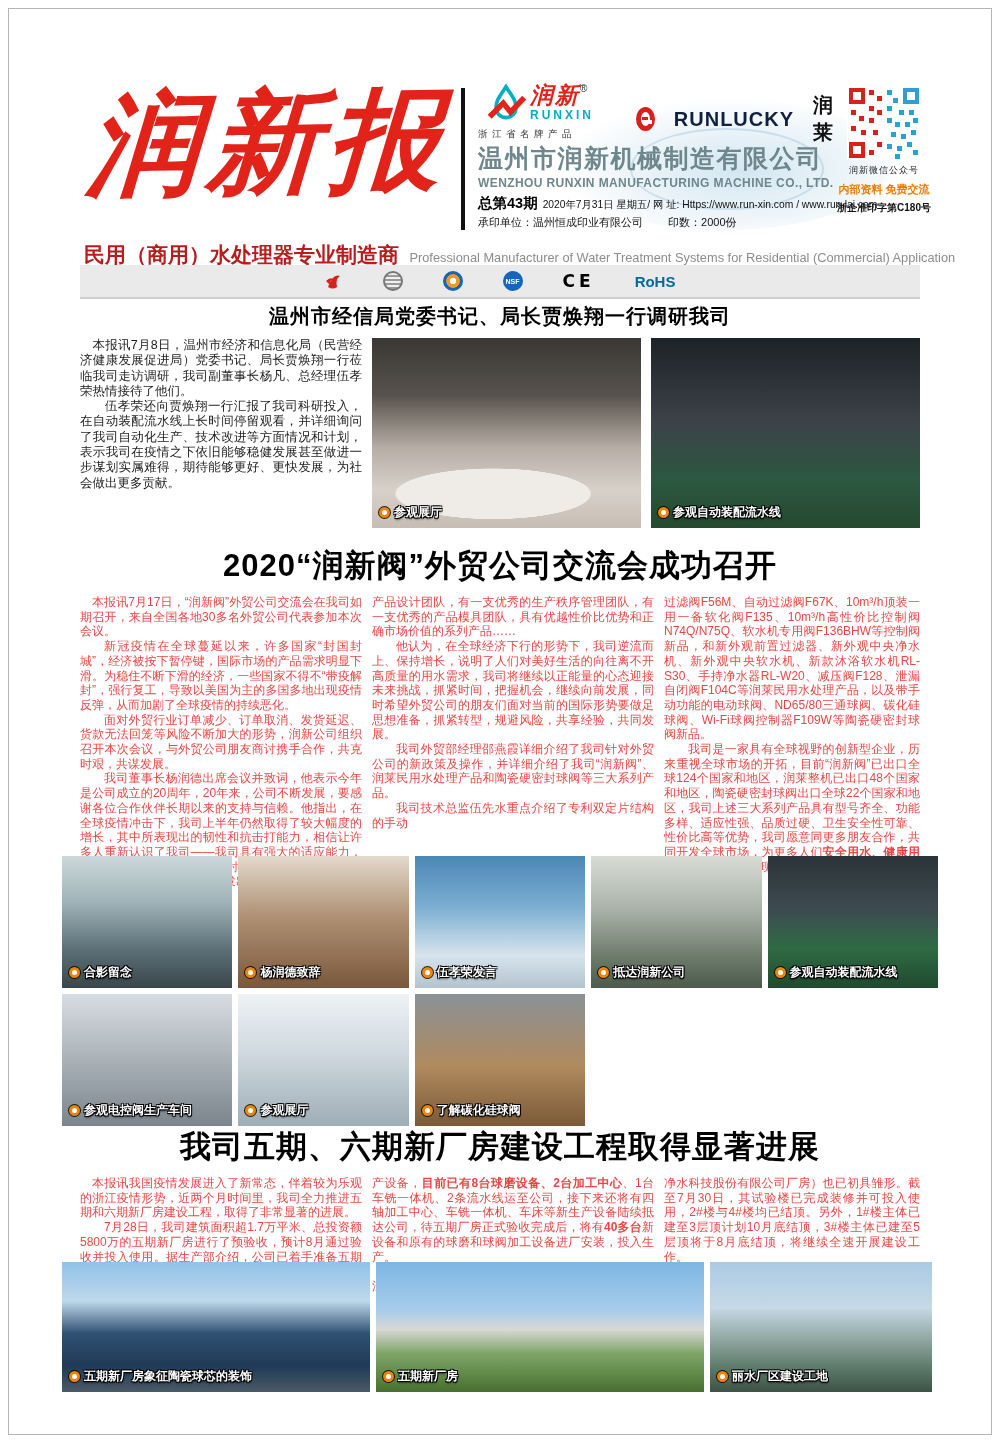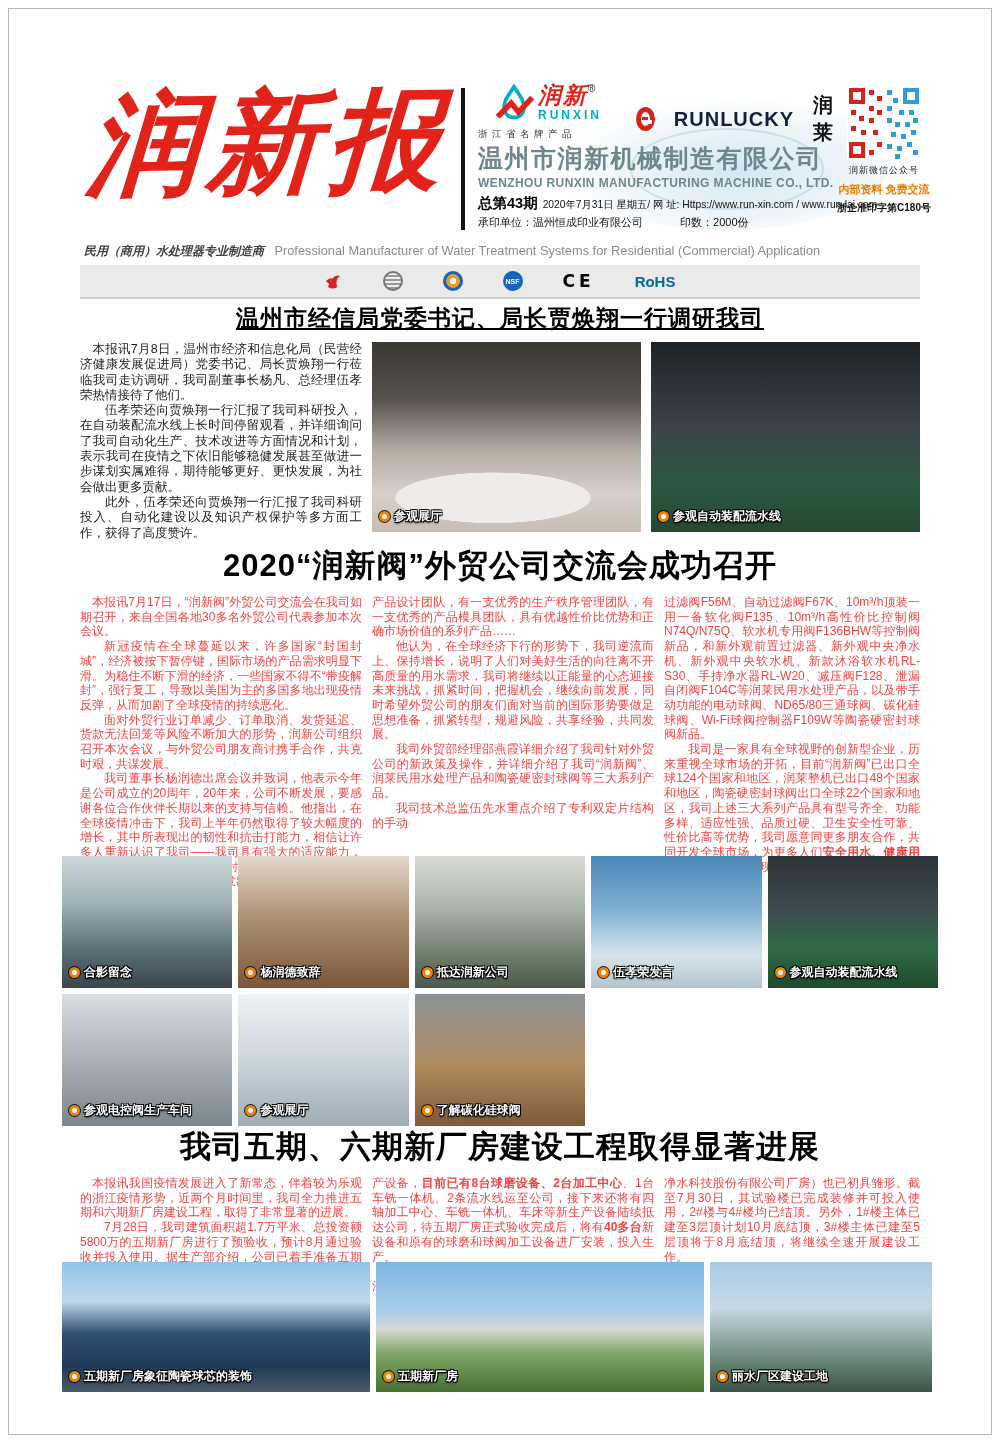--- a/index.html
+++ b/index.html
@@ -11,65 +11,65 @@
   .ripple{position:absolute;left:560px;top:98px;width:330px;height:132px;border-radius:50%;
     background:radial-gradient(ellipse at 55% 55%, rgba(110,175,210,.30) 0%, rgba(110,175,210,.12) 45%, rgba(110,175,210,0) 72%);}
   .ripple2{position:absolute;left:630px;top:128px;width:190px;height:78px;border-radius:50%;border:2px solid rgba(90,150,190,.22);}
   .masthead{position:absolute;left:88px;top:62px;width:370px;height:168px;
     font-family:"DejaVu Serif","Liberation Serif",serif;font-style:italic;font-weight:700;
     font-size:112px;line-height:160px;color:#e2231a;letter-spacing:8px;transform:skewX(-4deg) rotate(-1deg);white-space:nowrap;}
   .hdr-divider{position:absolute;left:461px;top:88px;width:4px;height:142px;background:#111;}
 
   .hdr-mid{position:absolute;left:478px;top:84px;width:350px;height:150px;}
   .logorow{position:absolute;left:0;top:0;height:58px;width:350px;}
-  .rx-logo{position:absolute;left:16px;top:0;display:flex;align-items:flex-start;}
+  .rx-logo{position:absolute;left:8px;top:0;display:flex;align-items:flex-start;}
   .rx-text{margin-left:4px;line-height:1;}
   .rx-cn{font-size:23px;font-weight:700;color:#e2231a;font-style:italic;letter-spacing:2px;}
   .rx-reg{font-size:10px;color:#222;vertical-align:top;}
   .rx-en{font-size:12px;font-weight:700;color:#00aec3;letter-spacing:3px;margin-top:2px;}
   .rx-tag{position:absolute;left:0;top:44px;font-size:9.5px;color:#333;letter-spacing:4.5px;white-space:nowrap;}
   .rl-logo{position:absolute;left:158px;top:8px;display:flex;align-items:center;gap:19px;}
   .rl-ring{width:24px;height:24px;border-radius:50%;border:5px solid #d6211d;box-sizing:border-box;position:relative;}
   .rl-ring::after{content:"";position:absolute;right:-2px;top:8px;width:10px;height:4px;background:#fff;}
   .rl-ring::before{content:"";position:absolute;right:2px;top:5px;width:6px;height:4px;background:#d6211d;}
   .rl-en{font-size:20px;font-weight:700;color:#10203f;letter-spacing:1px;}
   .rl-cn{font-size:20px;font-weight:700;color:#111;}
   .company-cn{position:absolute;left:0;top:58px;font-size:25px;font-weight:700;color:#6e878d;letter-spacing:1.5px;white-space:nowrap;}
   .company-en{position:absolute;left:0;top:92px;font-size:12px;font-weight:700;color:#6e878d;letter-spacing:.4px;white-space:nowrap;}
   .issuerow{position:absolute;left:0;top:110px;white-space:nowrap;}
   .issue-no{font-size:14.5px;font-weight:700;color:#000;margin-right:5px;}
   .issue-meta{font-size:10.3px;color:#111;}
   .printrow{position:absolute;left:0;top:131px;font-size:11px;color:#111;white-space:nowrap;}
-  .printrow .copies{margin-left:34px;}
+  .printrow .copies{margin-left:22px;}
 
   .hdr-right{position:absolute;left:832px;top:86px;width:104px;text-align:center;}
   .qr{width:74px;height:74px;margin:0 auto;display:block;}
   .qr-cap{font-size:9px;color:#222;margin-top:4px;letter-spacing:1px;}
   .qr-note{font-size:11px;font-weight:700;color:#f07c00;margin-top:5px;white-space:nowrap;}
   .license{font-size:10px;font-weight:700;color:#111;margin-top:4px;white-space:nowrap;}
 
   
   .tagline{position:absolute;left:84px;top:241px;width:840px;white-space:nowrap;}
-  .tagline .cn{font-size:12px;font-weight:700;color:#404040;font-style:italic;}
+  .tagline .cn{font-size:21px;font-weight:700;color:#b91c1c;}
   .tagline .en{font-size:12.8px;color:#8c8c8c;margin-left:6px;}
   .certbar{position:absolute;left:80px;top:265px;width:840px;height:32px;background:#eaeaea;border-bottom:2px solid #cfcfcf;
     display:flex;align-items:center;justify-content:center;gap:40px;}
   .cert{display:flex;align-items:center;}
   .badge{width:20px;height:20px;border-radius:50%;display:flex;align-items:center;justify-content:center;box-sizing:border-box;}
   .badge.seal{border:2px solid #777;background:repeating-linear-gradient(0deg,#999 0 2px,#eee 2px 4px);}
   .badge.water{border:3px solid #1565c0;background:radial-gradient(circle,#fff 0 30%,#f29a1f 31% 70%,#1565c0 71%);}
   .badge.nsf{background:#1565c0;color:#fff;font-size:7px;font-weight:700;}
   .ce{font-family:"DejaVu Sans",sans-serif;font-size:17px;font-weight:700;letter-spacing:4px;color:#000;}
   .rohs{font-size:15px;font-weight:700;color:#0369a1;}
 
   
   .article{position:absolute;left:80px;width:840px;}
   .headline{font-size:30px;font-weight:800;color:#000;text-align:center;letter-spacing:1px;margin:0;white-space:nowrap;}
   .a1{top:303px;} .a2{top:545px;} .a3{top:1126px;}
-  .a1 .headline{font-size:23px;text-decoration:underline;} .a2 .headline,.a3 .headline{font-size:31px;}
+  .a1 .headline{font-size:20px;} .a2 .headline,.a3 .headline{font-size:31px;}
   .bodyrow{display:flex;gap:10px;margin-top:8px;}
   .a1-text{flex:0 0 282px;}
   .a1-text p{margin:0;font-size:12.5px;line-height:15.3px;text-align:justify;text-indent:2em;color:#1c1c1c;}
   .cols{display:flex;gap:10px;margin-top:8px;}
   .col{text-align:justify;}
   .col-a{flex:0 0 282px;} .col-b{flex:0 0 282px;} .col-c{flex:0 0 256px;}
   .col p{margin:0;font-size:12px;line-height:14.7px;text-indent:2em;color:#ef4444;}
   .p-first{text-indent:1em !important;}
   .cont{text-indent:0 !important;}
   .lead{font-weight:400;}
@@ -209,21 +209,20 @@
     <span class="cert ce">CE</span>
     <span class="cert rohs">RoHS</span>
   </div>
 
   <section class="article a1">
     <h1 class="headline">温州市经信局党委书记、局长贾焕翔一行调研我司</h1>
     <div class="bodyrow">
       <div class="a1-text">
         <p class="p-first"><b class="lead">本报讯</b><span>7月8日，温州市经济和信息化局（民营经济健康发展促进局）党委书记、局长贾焕翔一行莅临我司走访调研，我司副董事长杨凡、总经理伍孝荣热情接待了他们。</span></p>
         <p>伍孝荣还向贾焕翔一行汇报了我司科研投入，在自动装配流水线上长时间停留观看，并详细询问了我司自动化生产、技术改进等方面情况和计划，表示我司在疫情之下依旧能够稳健发展甚至做进一步谋划实属难得，期待能够更好、更快发展，为社会做出更多贡献。</p>
-        <p>此外，伍孝荣还向贾焕翔一行汇报了我司科研投入、自动化建设以及知识产权保护等多方面工作，获得了高度赞许。</p>
       </div>
       <figure class="ph ph-a1a">
         <figcaption class="cap">
             <span class="ring"></span>
             <span>参观展厅</span>
           </figcaption>
       </figure>
       <figure class="ph ph-a1b">
         <figcaption class="cap">
             <span class="ring"></span>
@@ -261,30 +260,30 @@
           <span class="ring"></span>
           <span>合影留念</span>
         </figcaption>
       </figure>
     <figure class="ph ph-g2">
         <figcaption class="cap">
           <span class="ring"></span>
           <span>杨润德致辞</span>
         </figcaption>
       </figure>
+    <figure class="ph ph-g3">
+        <figcaption class="cap">
+          <span class="ring"></span>
+          <span>伍孝荣发言</span>
+        </figcaption>
+      </figure>
     <figure class="ph ph-g4">
         <figcaption class="cap">
           <span class="ring"></span>
           <span>抵达润新公司</span>
-        </figcaption>
-      </figure>
-    <figure class="ph ph-g3">
-        <figcaption class="cap">
-          <span class="ring"></span>
-          <span>伍孝荣发言</span>
         </figcaption>
       </figure>
     <figure class="ph ph-g5">
         <figcaption class="cap">
           <span class="ring"></span>
           <span>参观自动装配流水线</span>
         </figcaption>
       </figure>
     <figure class="ph ph-g6">
         <figcaption class="cap">

